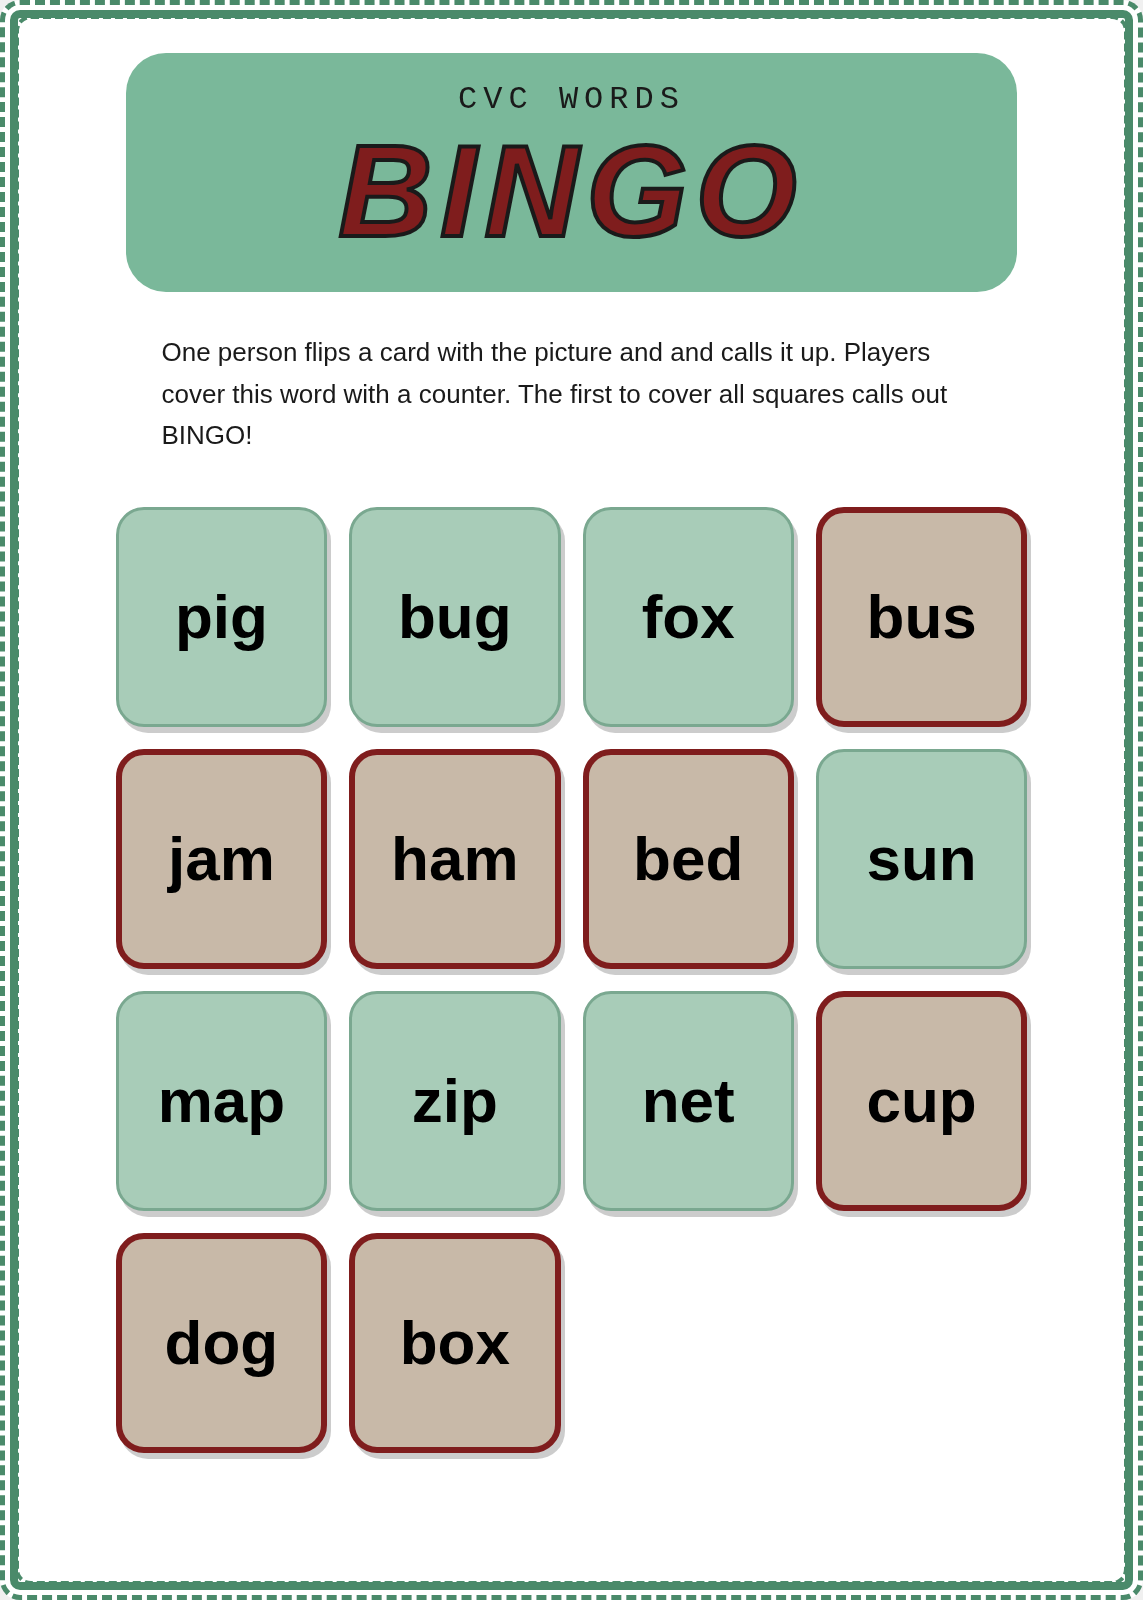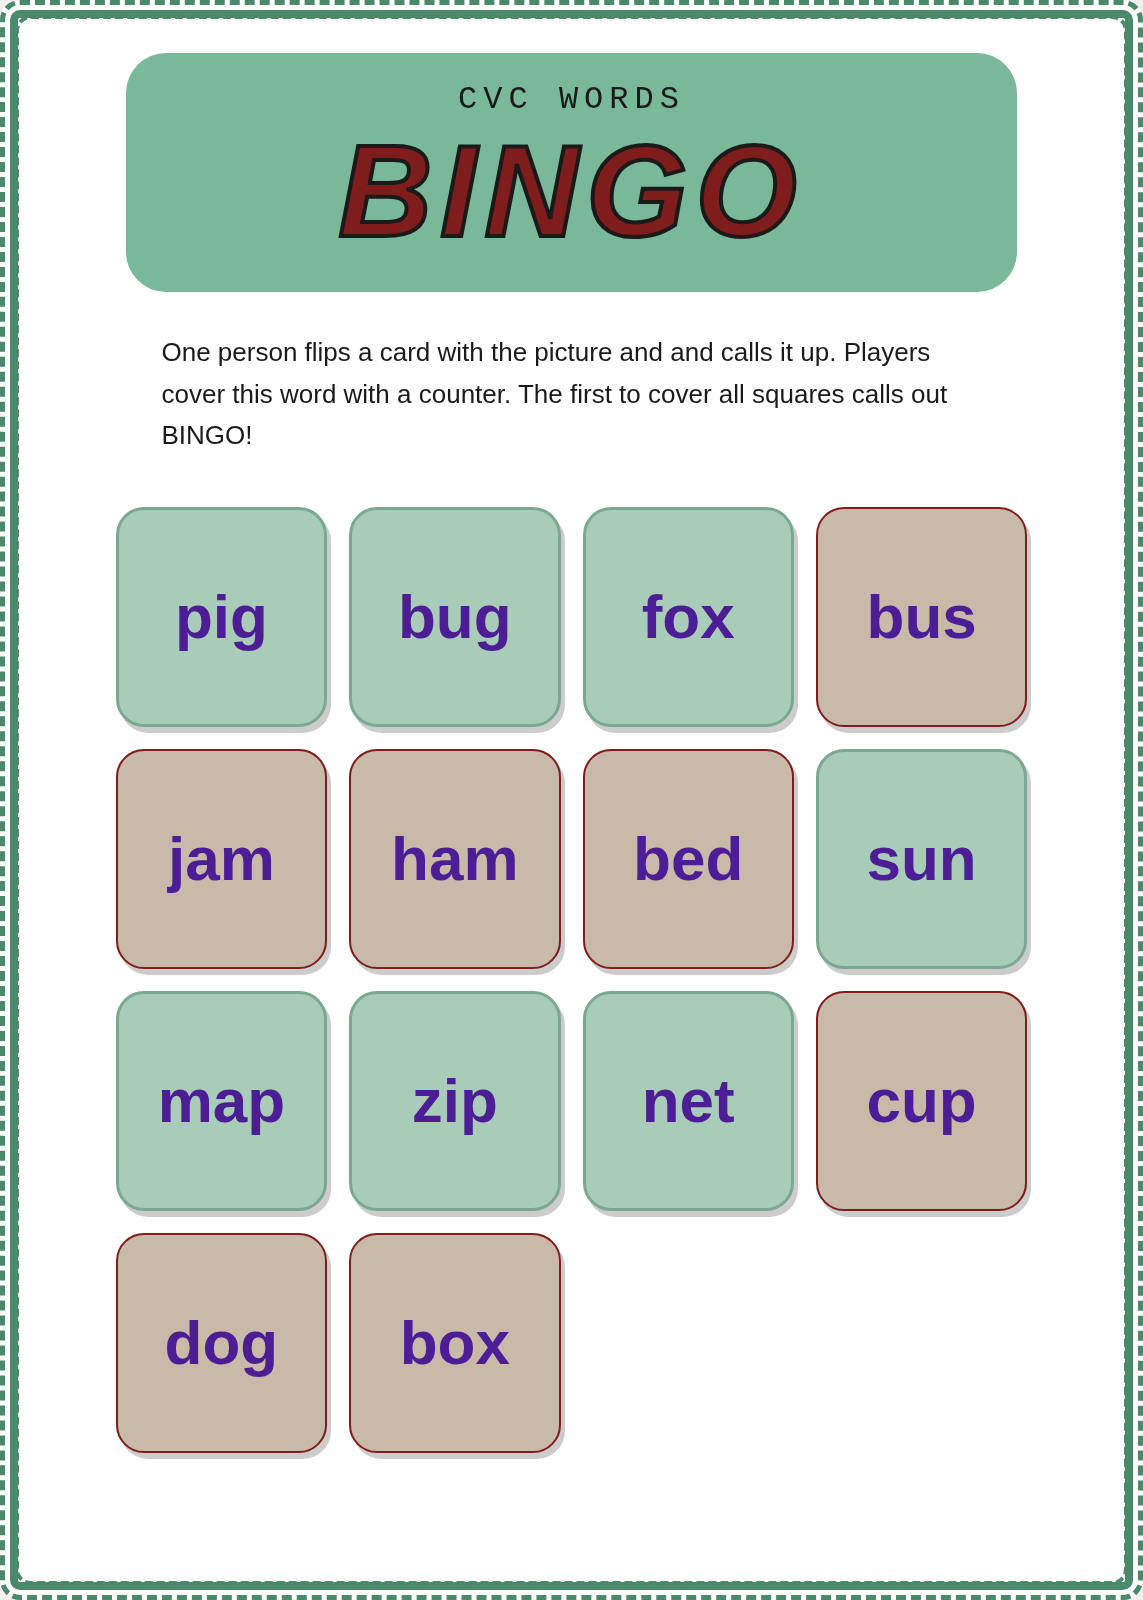--- a/index.html
+++ b/index.html
@@ -94,33 +94,33 @@
     }
 
     .card {
       border-radius: 28px;
       display: flex;
       align-items: center;
       justify-content: center;
       height: 220px;
       font-size: 62px;
       font-weight: bold;
-      color: #4c1d95;
+      color: #000000;
       font-family: Arial, sans-serif;
       box-shadow: 4px 6px 0px rgba(0,0,0,0.2);
     }
 
     .card-green {
       background: #a8ccb8;
       border: 3px solid #7aa890;
     }
 
     .card-tan {
       background: #c8b9a8;
-      border: 2px solid #7f1d1d;
+      border: 6px solid #7f1d1d;
     }
   </style>
 </head>
 <body>
 
 <div class="page">
 
   <div class="header-banner">
     <div class="cvc-words-label">CVC WORDS</div>
     <div class="bingo-title">BINGO</div>

